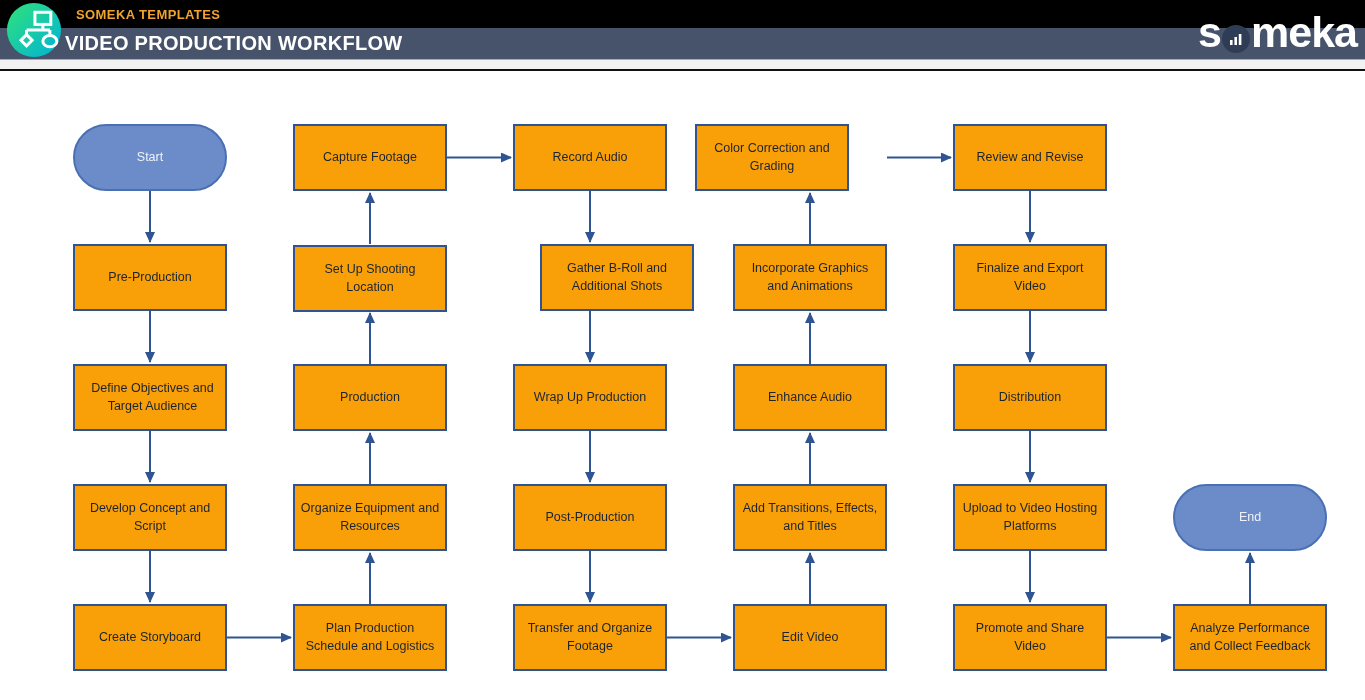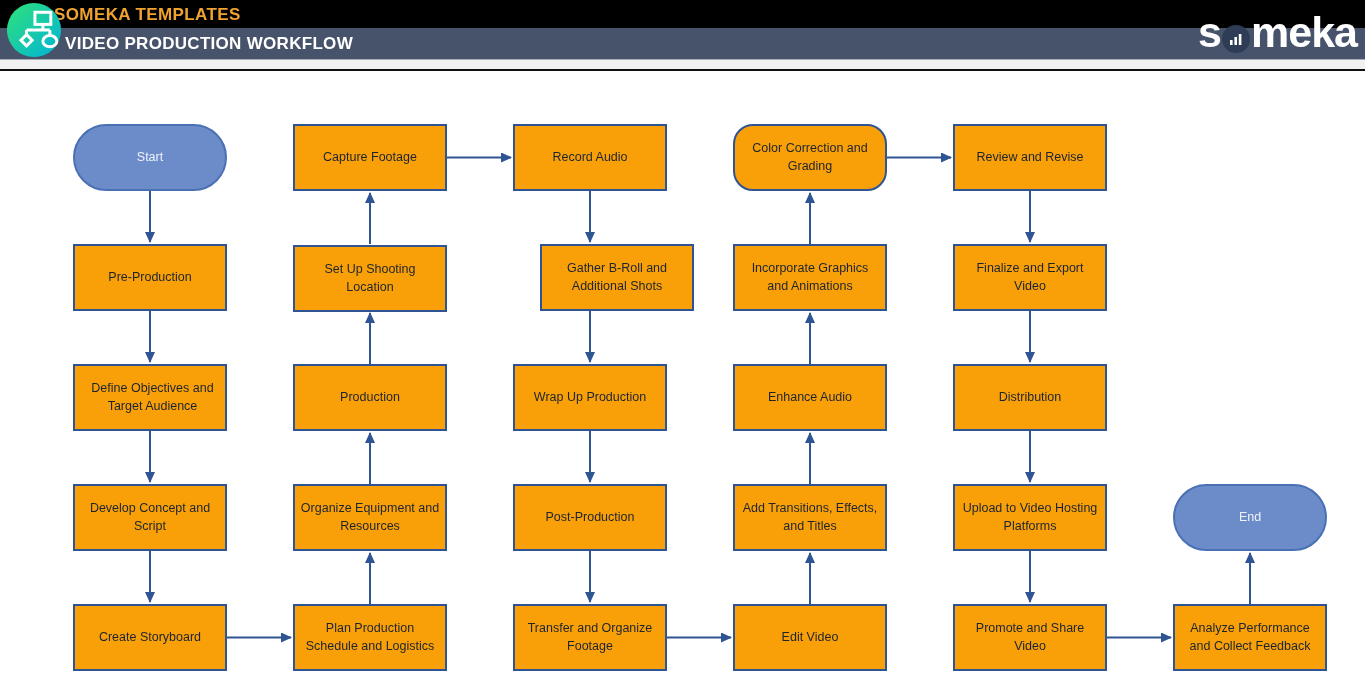--- a/index.html
+++ b/index.html
@@ -8,24 +8,24 @@
   }
   html,body{margin:0;padding:0;background:#fff;}
   body{font-family:"Liberation Sans",sans-serif;}
   #stage{position:relative;width:1365px;height:700px;background:#ffffff;overflow:hidden;}
 
   
   .topbar{position:absolute;left:0;top:0;width:100%;height:28px;background:#000;}
   .slatebar{position:absolute;left:0;top:28px;width:100%;height:31px;background:var(--slate);border-bottom:1px solid #A6ACB8;}
   .graystrip{position:absolute;left:0;top:60px;width:100%;height:9px;background:#F1F1F1;}
   .darkrule{position:absolute;left:0;top:69px;width:100%;height:2px;background:#101010;}
-  .brand-label{position:absolute;left:54px;top:0;height:28px;line-height:29px;color:var(--brand);
-    font-size:17px;font-weight:700;letter-spacing:.4px;}
+  .brand-label{position:absolute;left:76px;top:0;height:28px;line-height:29px;color:var(--brand);
+    font-size:13px;font-weight:700;letter-spacing:.4px;}
   .page-title{position:absolute;left:65px;top:28px;height:31px;line-height:31px;color:#fff;
-    font-size:17px;font-weight:700;letter-spacing:.3px;}
+    font-size:20px;font-weight:700;letter-spacing:.3px;}
   .logo-badge{position:absolute;left:6px;top:2px;width:56px;height:56px;}
   .someka{position:absolute;right:8px;top:0;height:62px;display:flex;align-items:center;
     color:#fff;font-size:43px;font-weight:700;letter-spacing:-1px;line-height:1;}
   .someka .glyphs{transform:translateY(1px);}
   .logo-o{display:inline-block;width:28px;height:28px;border-radius:50%;background:#2E3D55;
     margin:0 1px;transform:translateY(8px);position:relative;}
   .logo-o svg{position:absolute;left:0;top:0;}
 
   
   #canvas{position:absolute;left:0;top:71px;width:1365px;height:629px;}
@@ -134,21 +134,21 @@
 Resources</div>
         <div class="node process" style="left: 293px; top: 533px;">Plan Production
 Schedule and Logistics</div>
         <div class="node process" style="left: 513px; top: 53px;">Record Audio</div>
         <div class="node process" style="left: 513px; top: 173px; margin-left: 27px;">Gather B-Roll and
 Additional Shots</div>
         <div class="node process" style="left: 513px; top: 293px;">Wrap Up Production</div>
         <div class="node process" style="left: 513px; top: 413px;">Post-Production</div>
         <div class="node process" style="left: 513px; top: 533px;">Transfer and Organize
 Footage</div>
-        <div class="node process" style="left: 733px; top: 53px; border-radius: 20px;">Color Correction and
+        <div class="node process" style="left: 695px; top: 53px;">Color Correction and
 Grading</div>
         <div class="node process" style="left: 733px; top: 173px;">Incorporate Graphics
 and Animations</div>
         <div class="node process" style="left: 733px; top: 293px;">Enhance Audio</div>
         <div class="node process" style="left: 733px; top: 413px;">Add Transitions, Effects,
 and Titles</div>
         <div class="node process" style="left: 733px; top: 533px;">Edit Video</div>
         <div class="node process" style="left: 953px; top: 53px;">Review and Revise</div>
         <div class="node process" style="left: 953px; top: 173px;">Finalize and Export
 Video</div>

